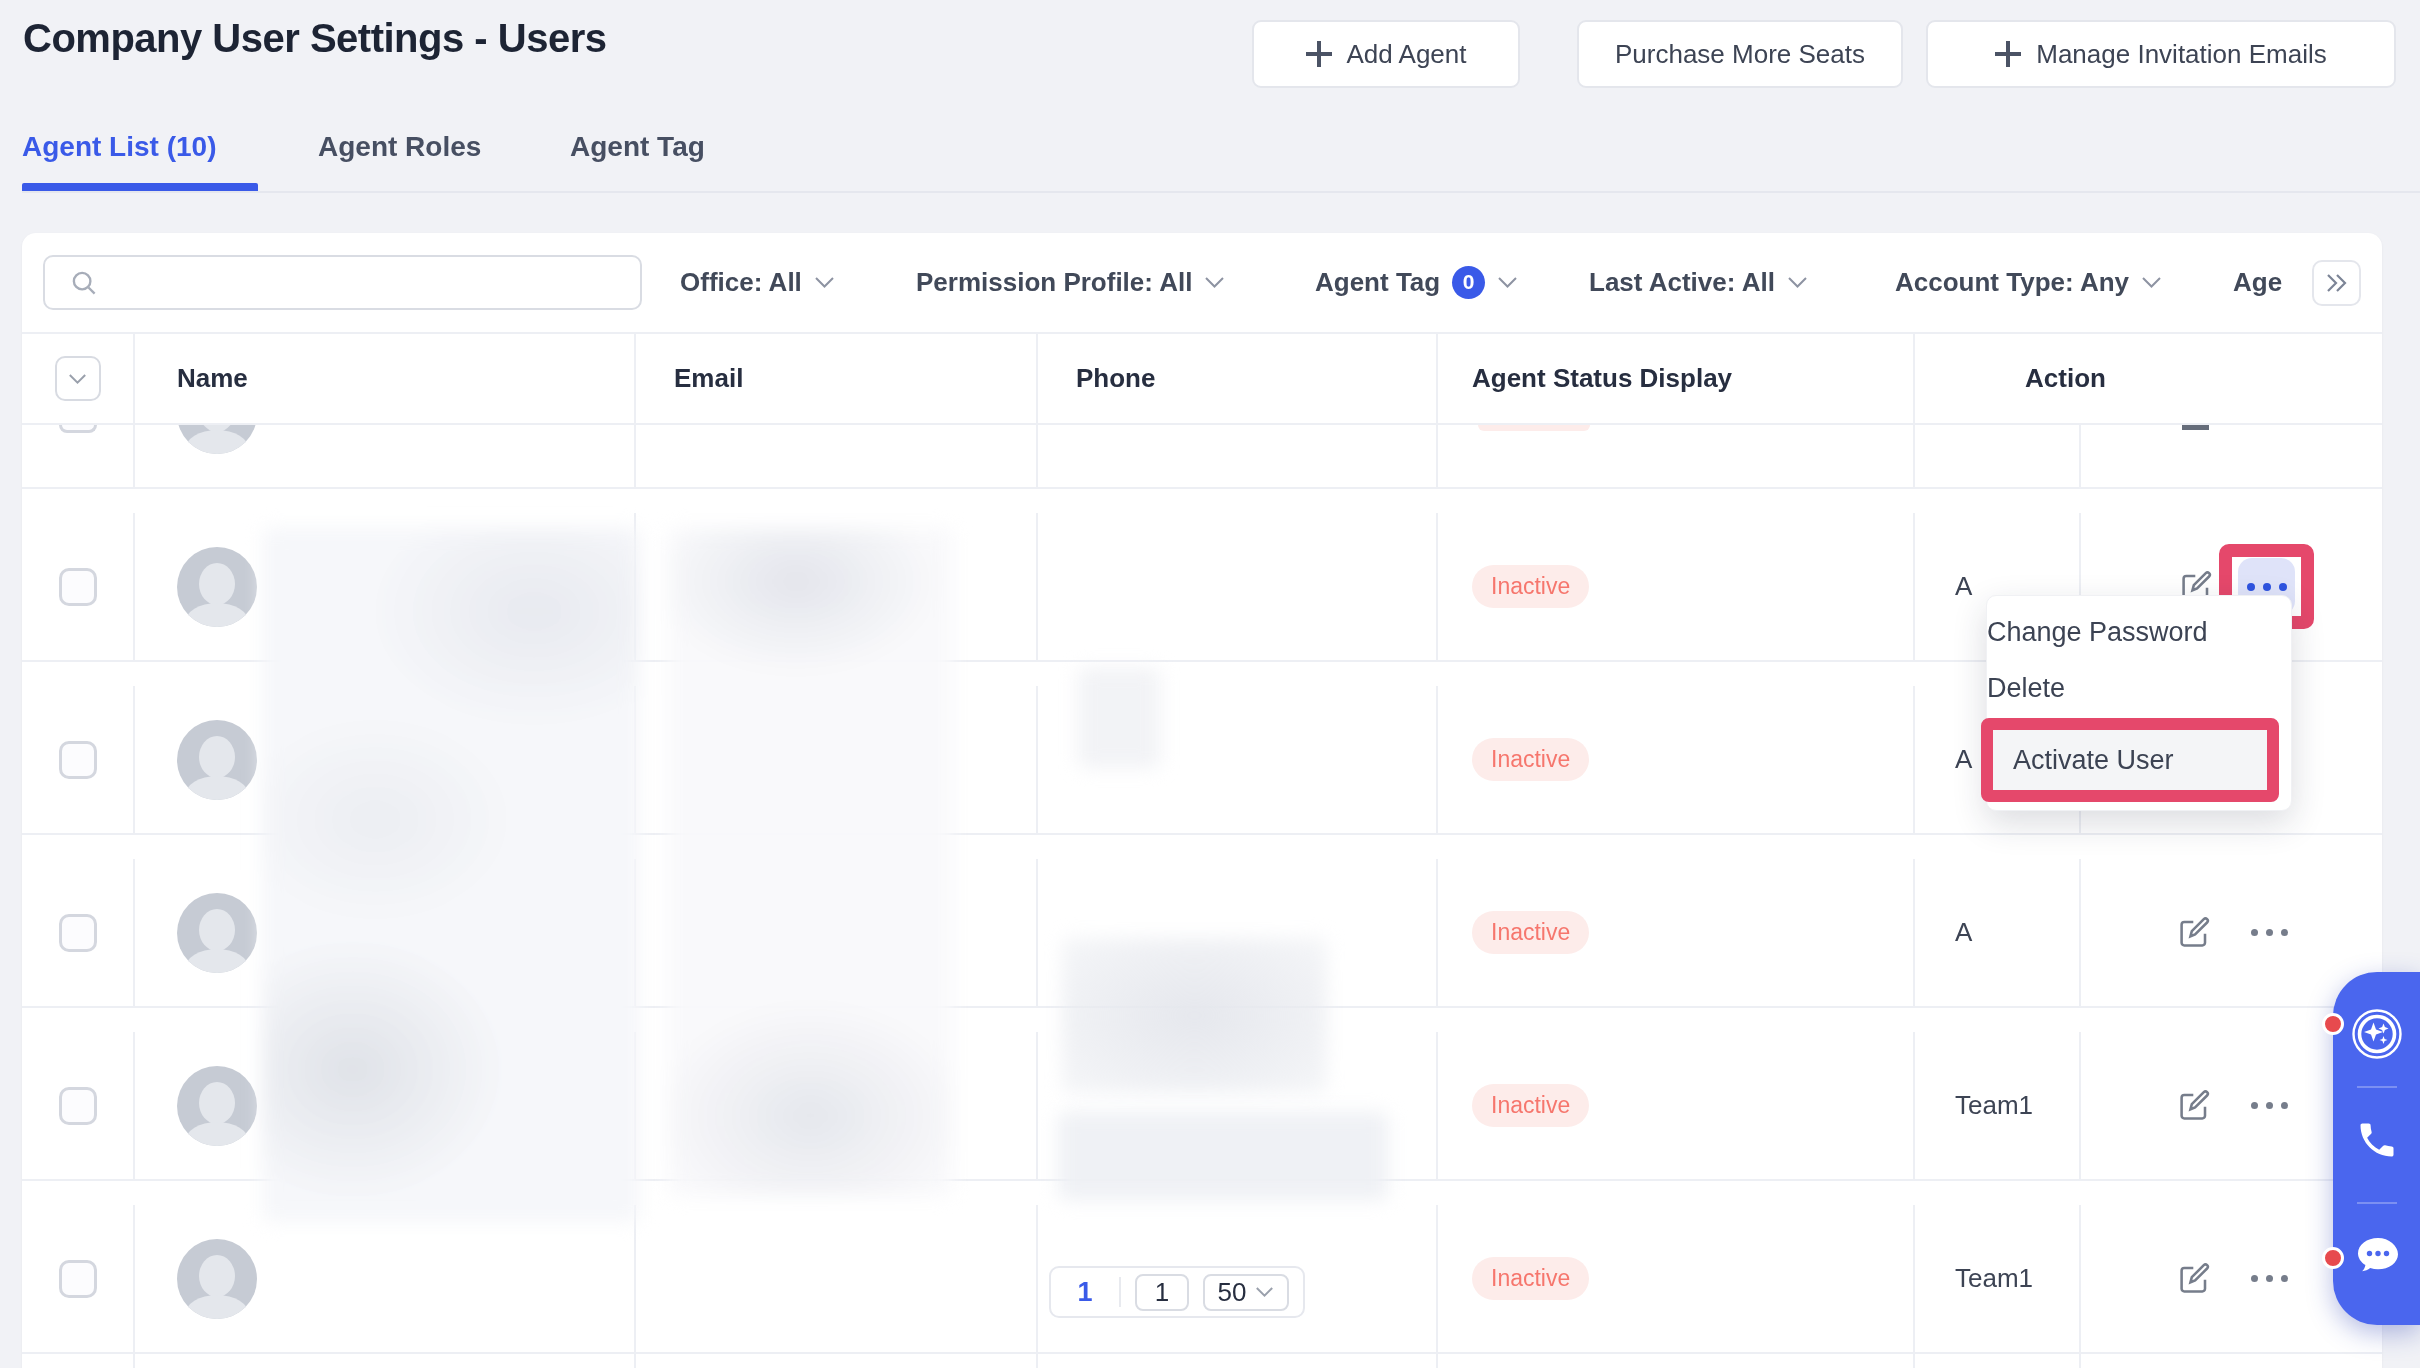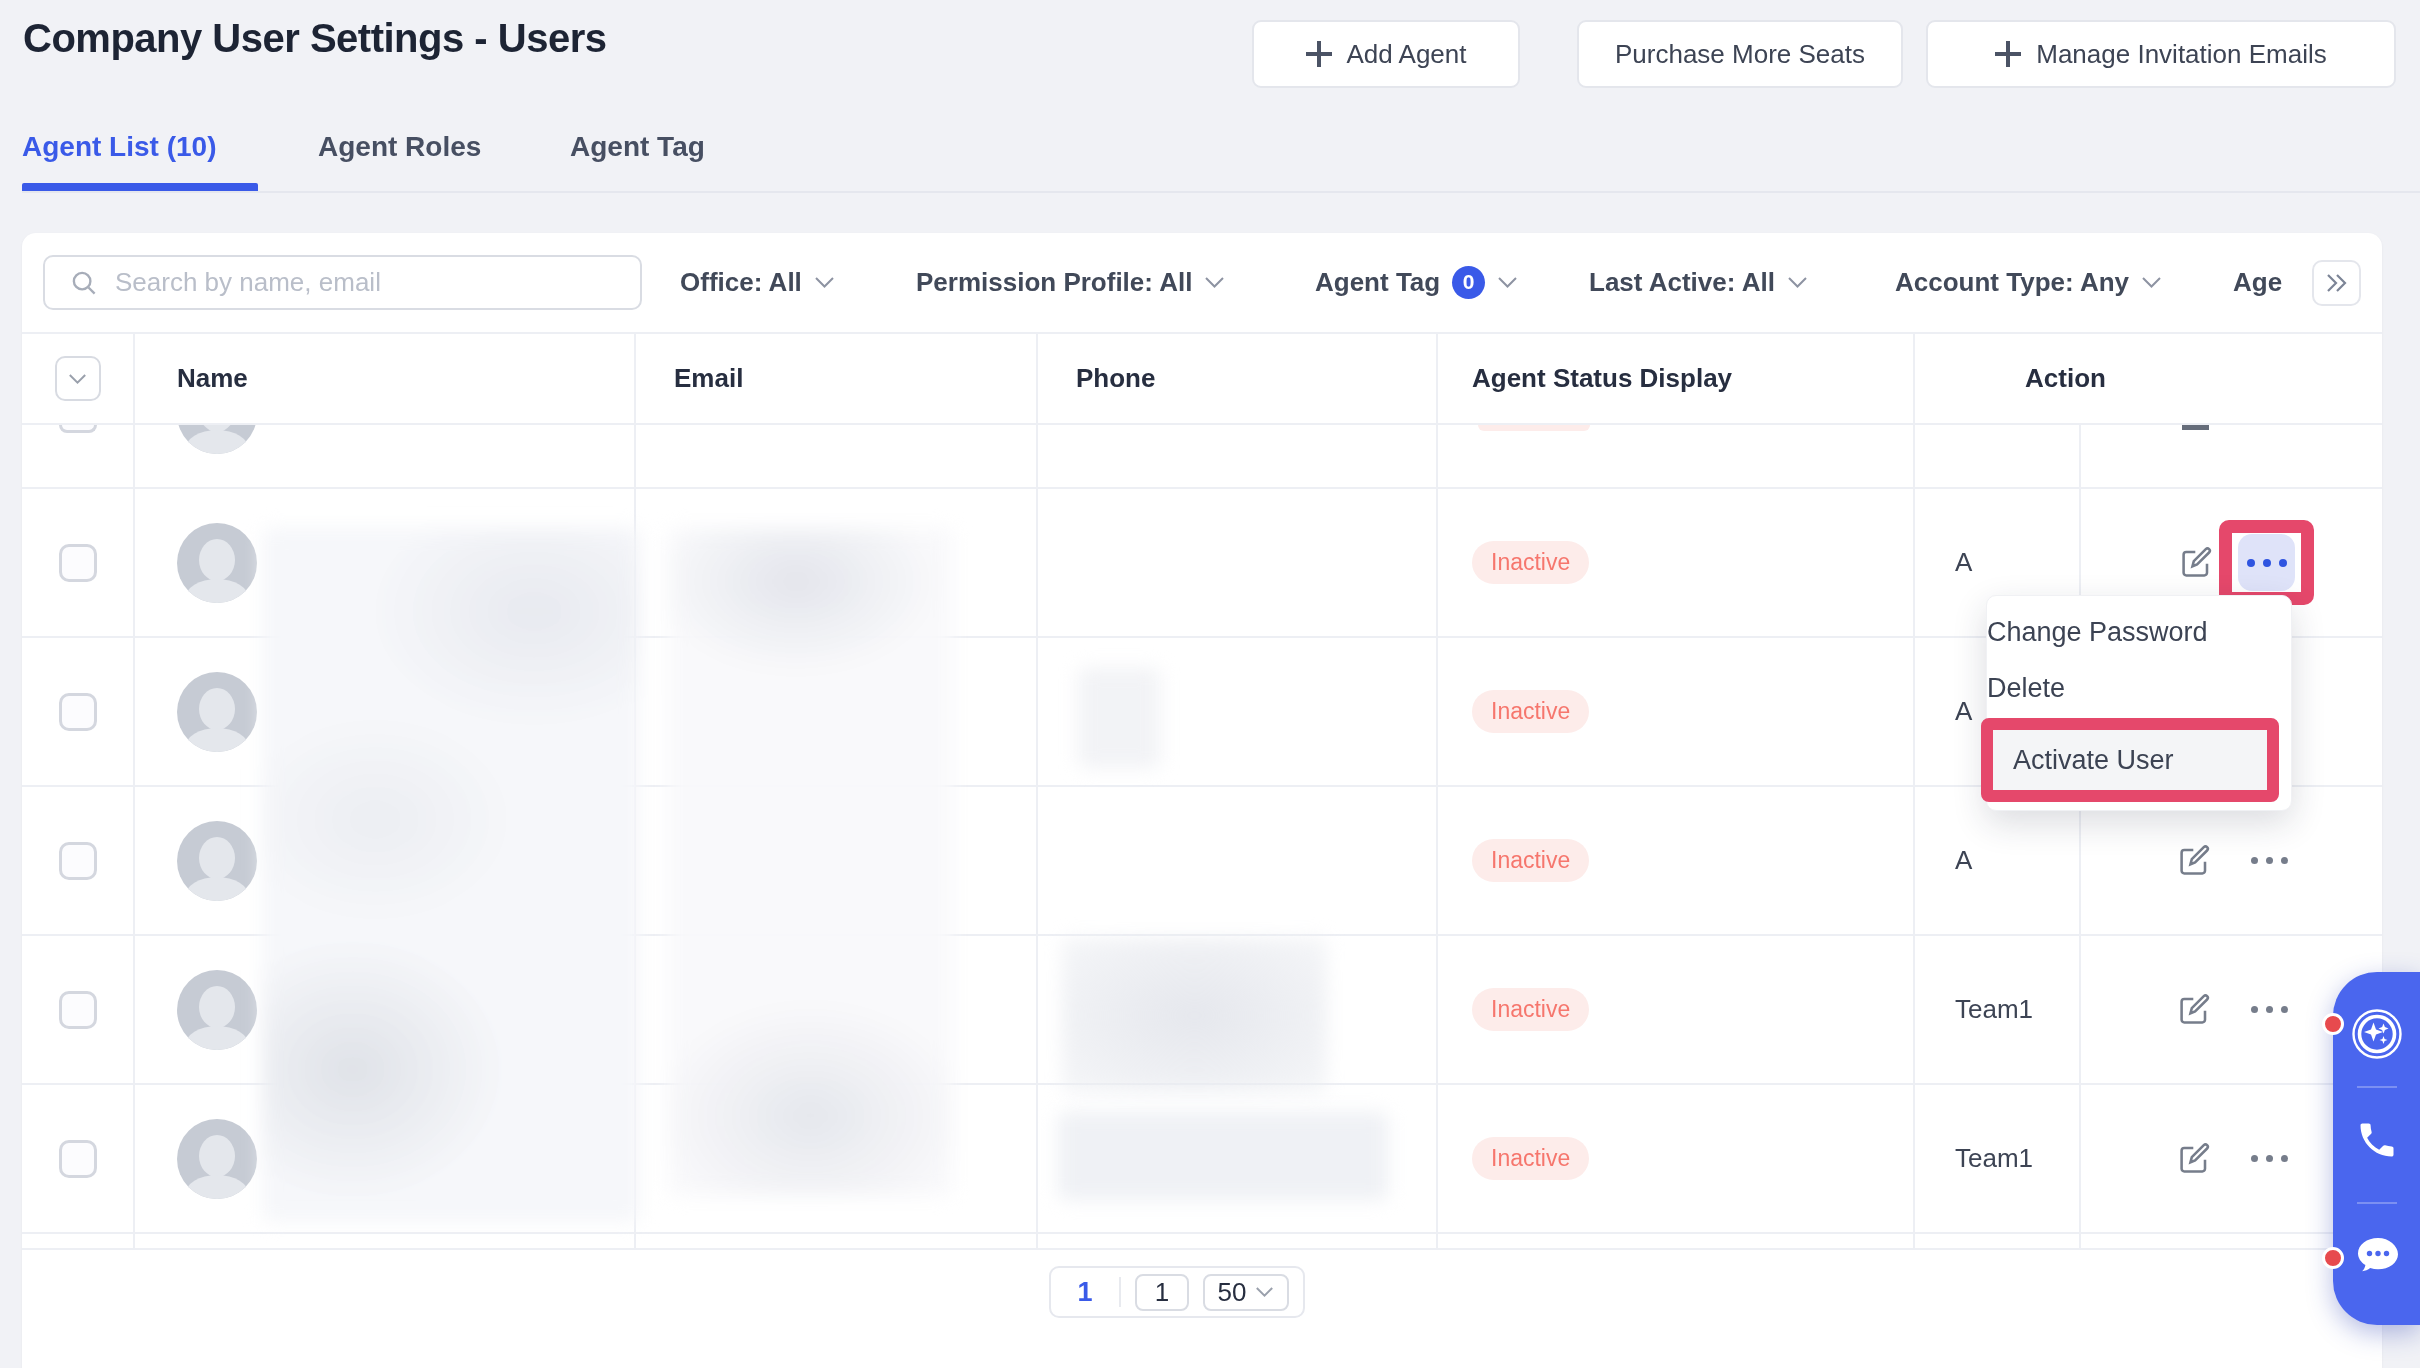--- a/index.html
+++ b/index.html
@@ -75,21 +75,21 @@
   .c0 { width:113px; justify-content:center; }
   .c1 { width:501px; padding-left:42px; }
   .c2 { width:402px; padding-left:38px; }
   .c3 { width:400px; padding-left:38px; }
   .c4 { width:477px; padding-left:34px; }
   .c5 { width:166px; padding-left:40px; }
   .c6 { width:301px; justify-content:center; }
   .thead { height:91px; }
   .thead .td { font-size:26px; font-weight:700; color:#272e40; }
   .row-partial { height:64px; }
-  .row { height:149px; }
+  .row { height:149px;margin-top:24px; }
   .row-sliver { height:16px; }
 
   .selectall-btn {
     width:46px; height:45px; border:2px solid #d8dbe2; border-radius:10px; background:#fff;
     display:flex; align-items:center; justify-content:center; cursor:pointer;
   }
   .checkbox {
     width:38px; height:38px; border:3px solid #d4d7df; border-radius:10px; background:#fcfcfe; cursor:pointer;
   }
   .avatar {
@@ -214,21 +214,20 @@
 <div class="abs tab-underline"></div>
 <div class="abs tab-divider"></div>
 
 <div class="abs card">
 
   <div class="search-box">
     <svg width="30" height="30" viewBox="0 0 24 24" fill="none" stroke="#a7adb9" stroke-width="1.9">
       <circle cx="10.5" cy="10.5" r="6.6"></circle>
         <line x1="15.6" y1="15.6" x2="20.5" y2="20.5"></line>
     </svg>
-    <input type="text" placeholder="Search by name, email" style="">
   </div>
 
   <div class="filter f-office">
     <span>Office: All</span>
     <svg width="21" height="13" viewBox="0 0 21 13" fill="none" stroke="#8d93a2" stroke-width="2">
         <polyline points="2,2 10.5,10.5 19,2"></polyline>
       </svg>
   </div>
   <div class="filter f-perm">
     <span>Permission Profile: All</span>

